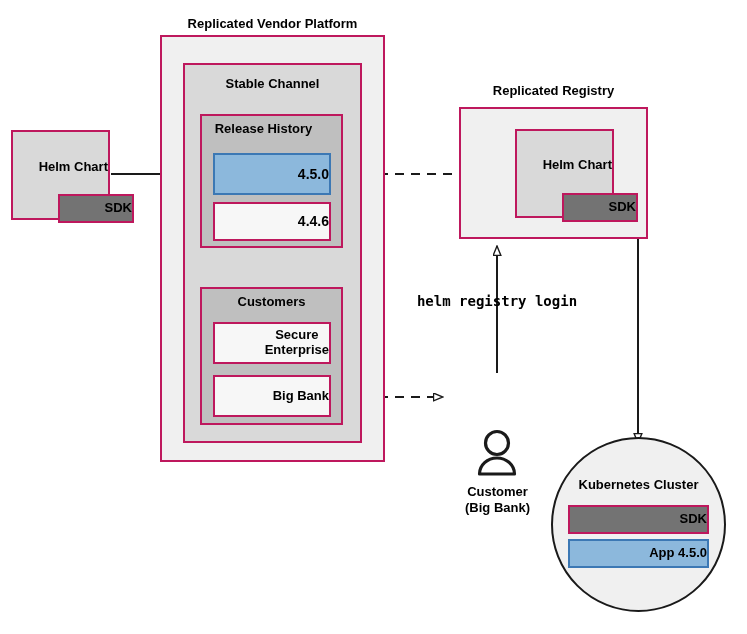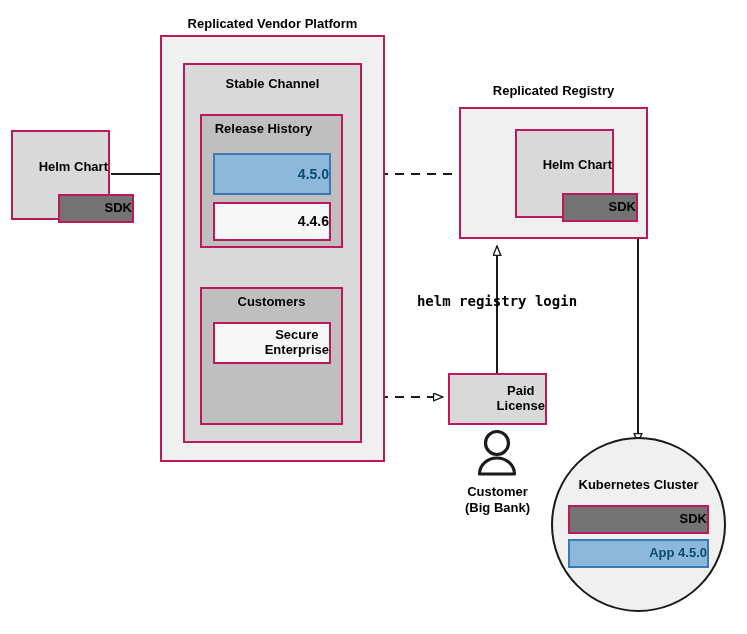--- a/index.html
+++ b/index.html
@@ -44,21 +44,21 @@
     color: #000000;
     white-space: pre;
     text-align: center;
   }
   .fill-platform  { background: #f0f0f0; }
   .fill-channel   { background: #d9d9d9; }
   .fill-section   { background: #bfbfbf; }
   .fill-chart     { background: #d9d9d9; }
   .fill-white     { background: #f7f7f7; }
   .fill-pure      { background: #737373; }
-  .fill-blue      { background: #8cb8dc; border-color: #3c78b4; color: #0c4a6e; }
+  .fill-blue      { background: #8cb8dc; border-color: #3c78b4; color: #000000; }
   .fill-gray      { background: #d9d9d9; }
   .circle {
     position: absolute;
     box-sizing: border-box;
     border: 2px solid #1a1a1a;
     border-radius: 50%;
     background: #f0f0f0;
   }
   svg.overlay {
     position: absolute;
@@ -134,38 +134,37 @@
     <span>4.4.6</span>
   </div>
 
   <div class="box fill-section" style="left:200px; top:287px; width:143px; height:138px; display:block;"></div>
   <div class="lbl" style="left:200px; top:294px; width:143px; font-size:13px;">Customers</div>
 
   <div class="box fill-white" style="left:213px; top:322px; width:118px; height:42px; font-size:13px;">
     <span style="white-space:pre-line;">Secure
 Enterprise</span>
   </div>
+  <div class="box fill-white" style="left:213px; top:375px; width:118px; height:42px; font-size:13px;">
+    <span style="white-space:pre-line;">Big Bank</span>
+  </div>
 
   <div class="lbl" style="left:459px; top:83px; width:189px; font-size:13px;">Replicated Registry</div>
 
   <div class="box fill-platform" style="left:459px; top:107px; width:189px; height:132px; display:block;"></div>
 
   <div class="box fill-chart" style="left:515px; top:129px; width:99px; height:89px; font-size:13px;">
     <span style="position:relative; top:-8px;">Helm Chart</span>
   </div>
   <div class="box fill-pure" style="left:562px; top:193px; width:76px; height:29px; font-size:13px;">
     <span>SDK</span>
   </div>
 
   <div class="mono" style="left:389px; top:293px; width:216px; font-size:14px;">helm registry login</div>
 
-  <div class="box fill-gray" style="left:448px; top:373px; width:99px; height:52px; font-size:13px;">
-    <span style="white-space:pre-line;">Paid
-License</span>
-  </div>
 
   <div class="lbl" style="left:430px; top:484px; width:135px; font-size:13px; white-space:pre-line;">Customer
 (Big Bank)</div>
 
   <div class="circle" style="left:551px; top:437px; width:175px; height:175px;"></div>
   <div class="lbl" style="left:551px; top:477px; width:175px; font-size:13px;">Kubernetes Cluster</div>
 
   <div class="box fill-pure" style="left:568px; top:505px; width:141px; height:29px; font-size:13px;">
     <span>SDK</span>
   </div>

